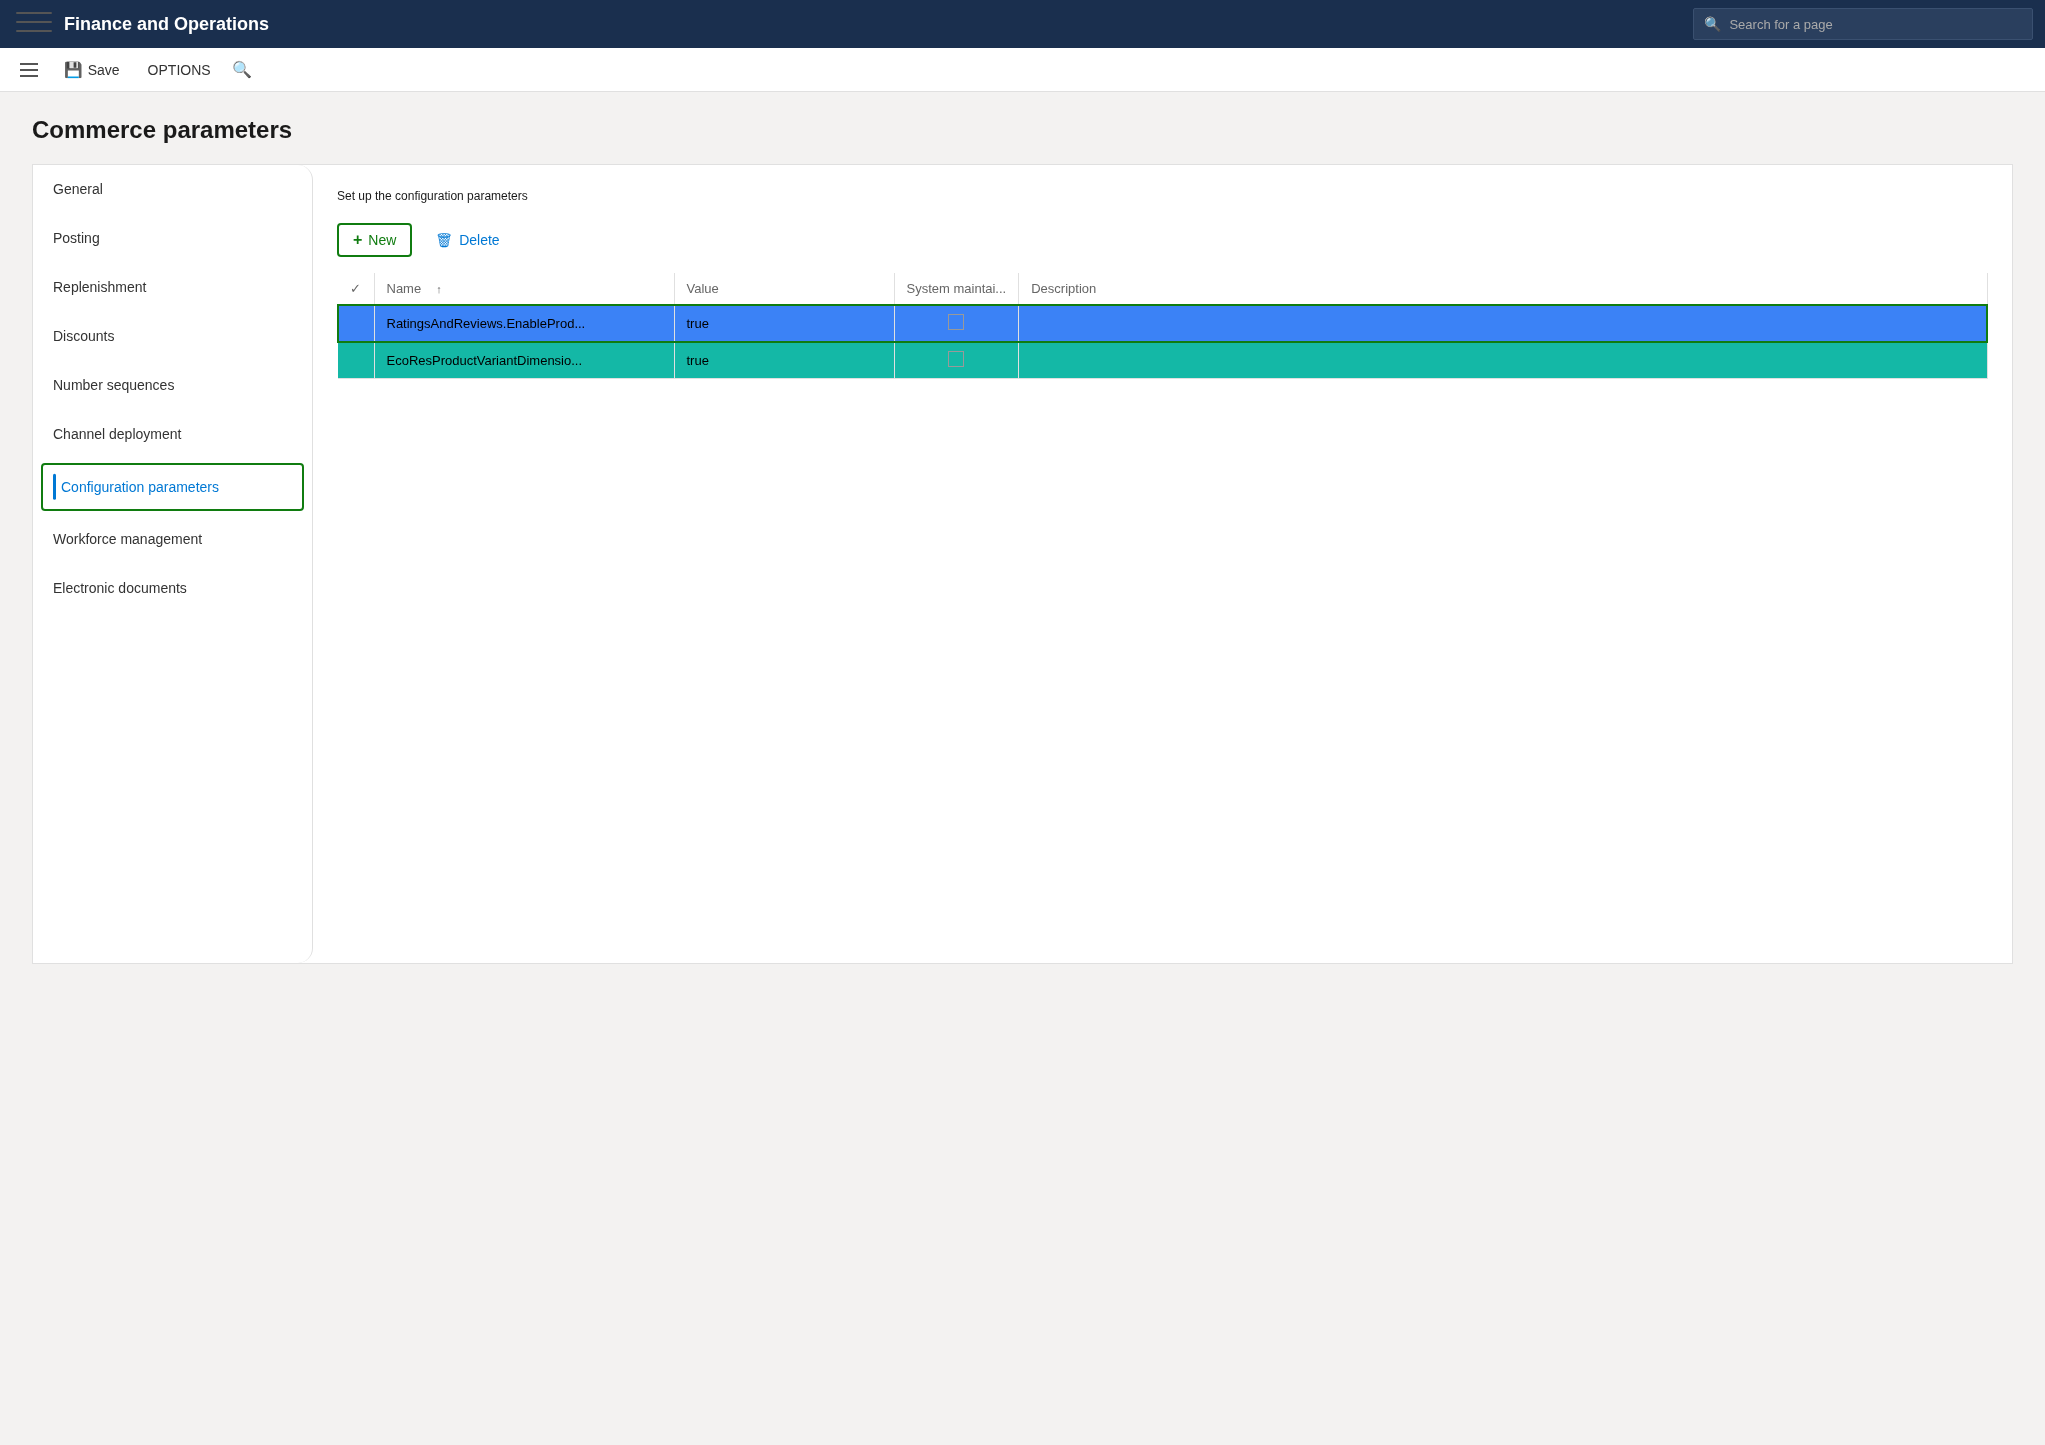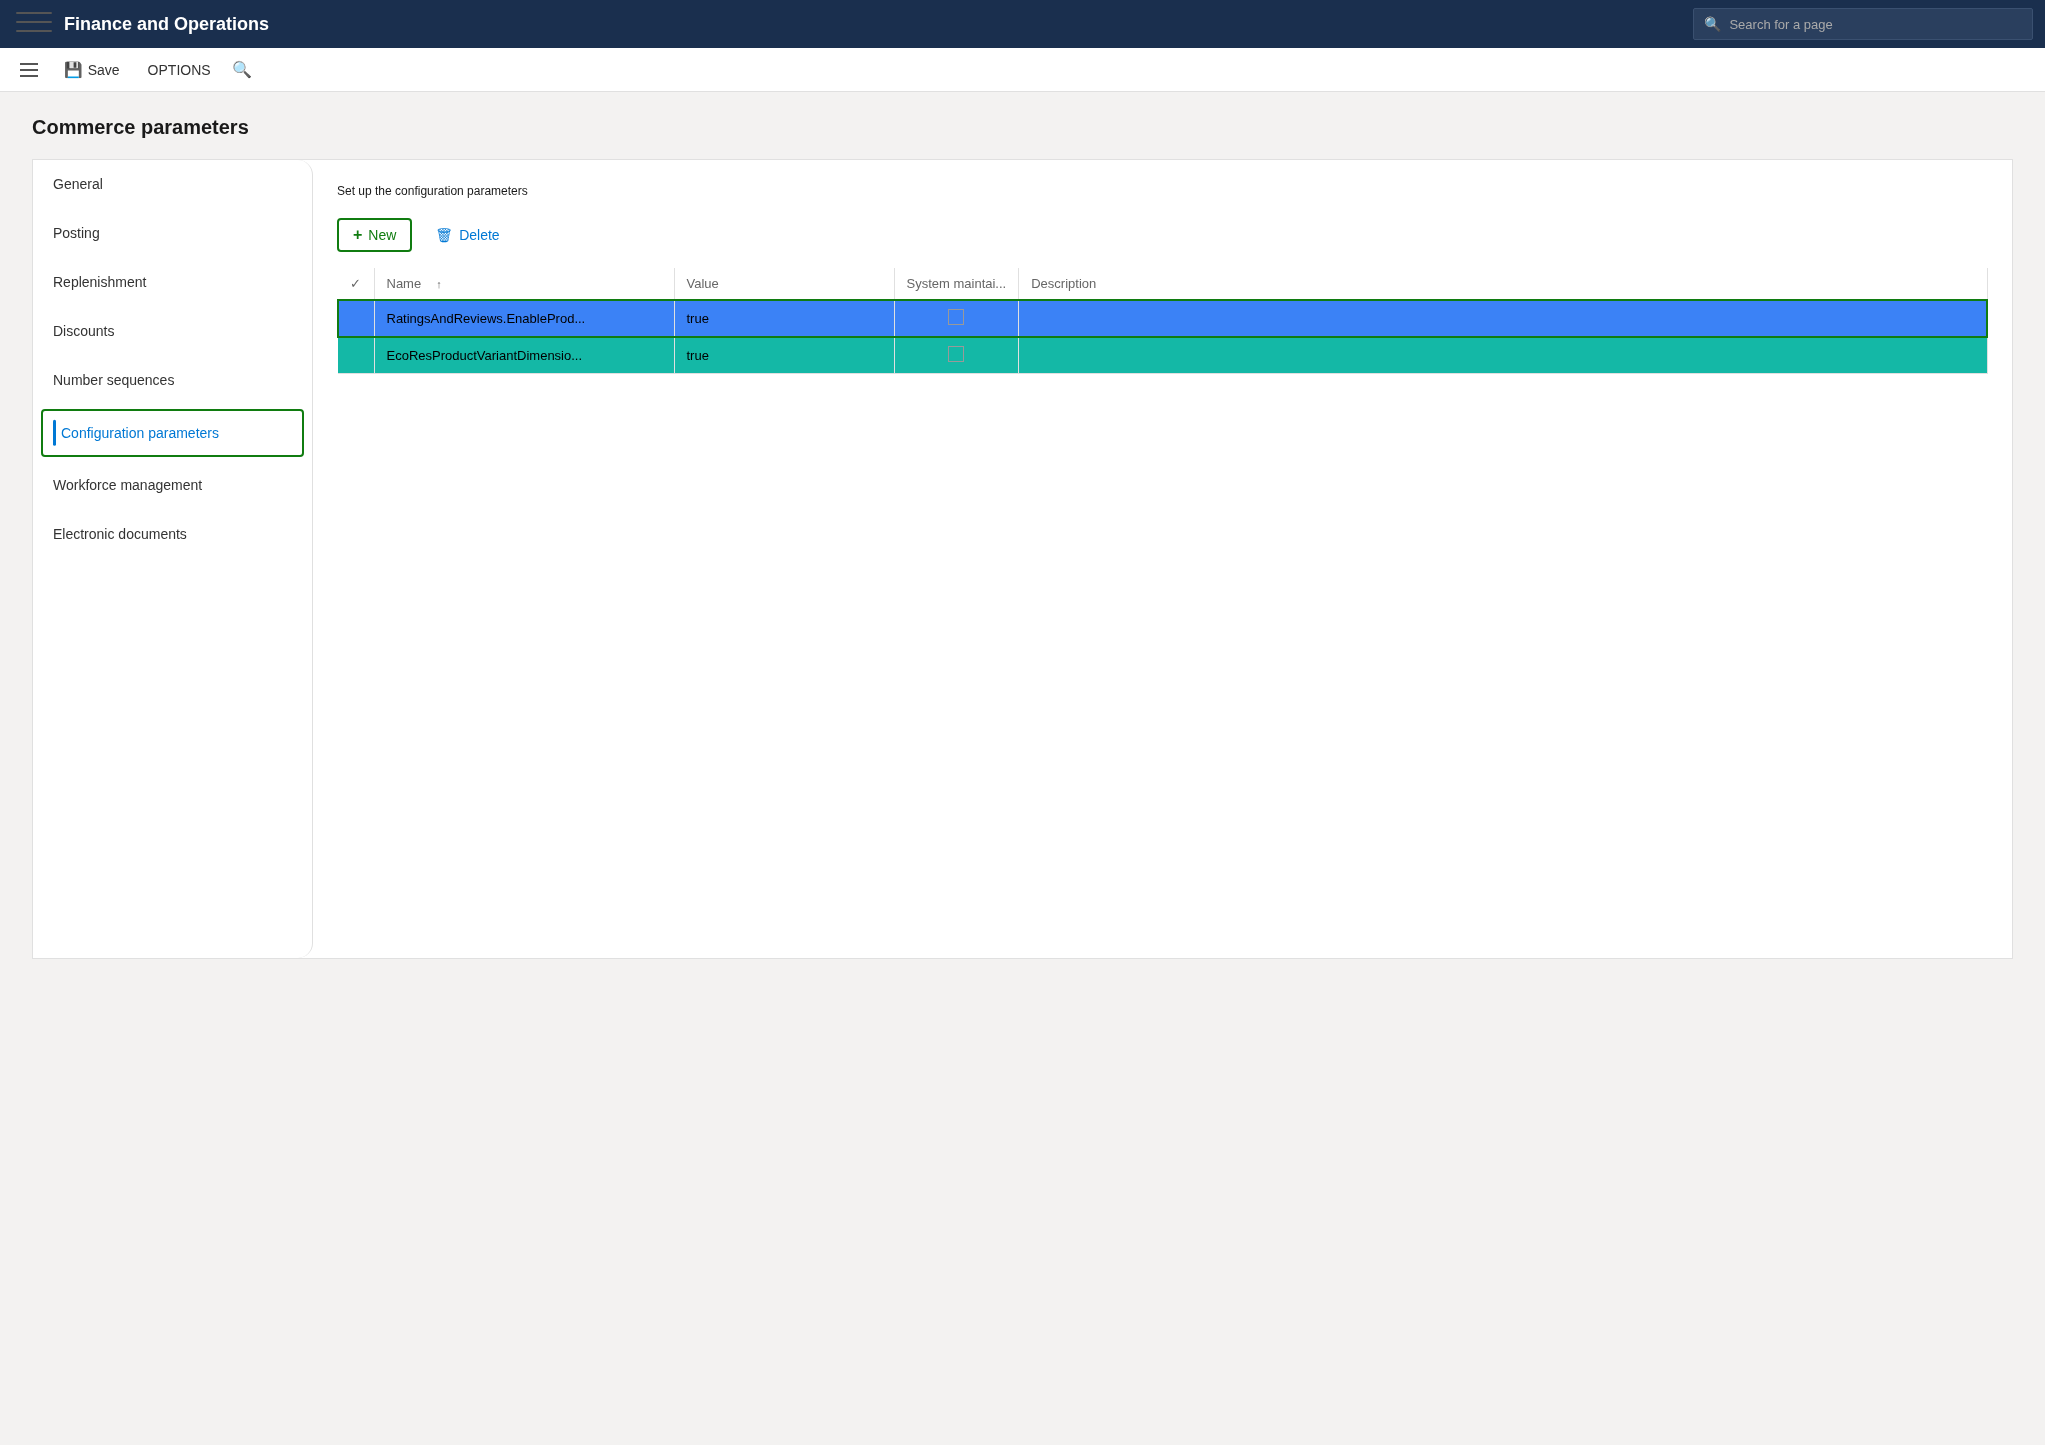--- a/index.html
+++ b/index.html
@@ -104,21 +104,21 @@
       background: #f3f2f1;
       min-height: calc(100vh - 92px);
       padding: 24px 32px;
     }
 
     
     .page-wrapper {
       width: 100%;
     }
     .page-title {
-      font-size: 20px;
+      font-size: 24px;
       font-weight: 700;
       margin-bottom: 20px;
       color: #1a1a1a;
     }
 
     
     .content-layout {
       display: flex;
       background: white;
       border: 1px solid #e0e0e0;
@@ -308,20 +308,23 @@
         </div>
         <div class="nav-item">
           <span>Replenishment</span>
         </div>
         <div class="nav-item">
           <span>Discounts</span>
         </div>
         <div class="nav-item">
           <span>Number sequences</span>
         </div>
+        <div class="nav-item">
+          <span>Channel deployment</span>
+        </div>
         <div class="nav-item active">
           <span>Configuration parameters</span>
         </div>
         <div class="nav-item">
           <span>Workforce management</span>
         </div>
         <div class="nav-item">
           <span>Electronic documents</span>
         </div>
       </div>

